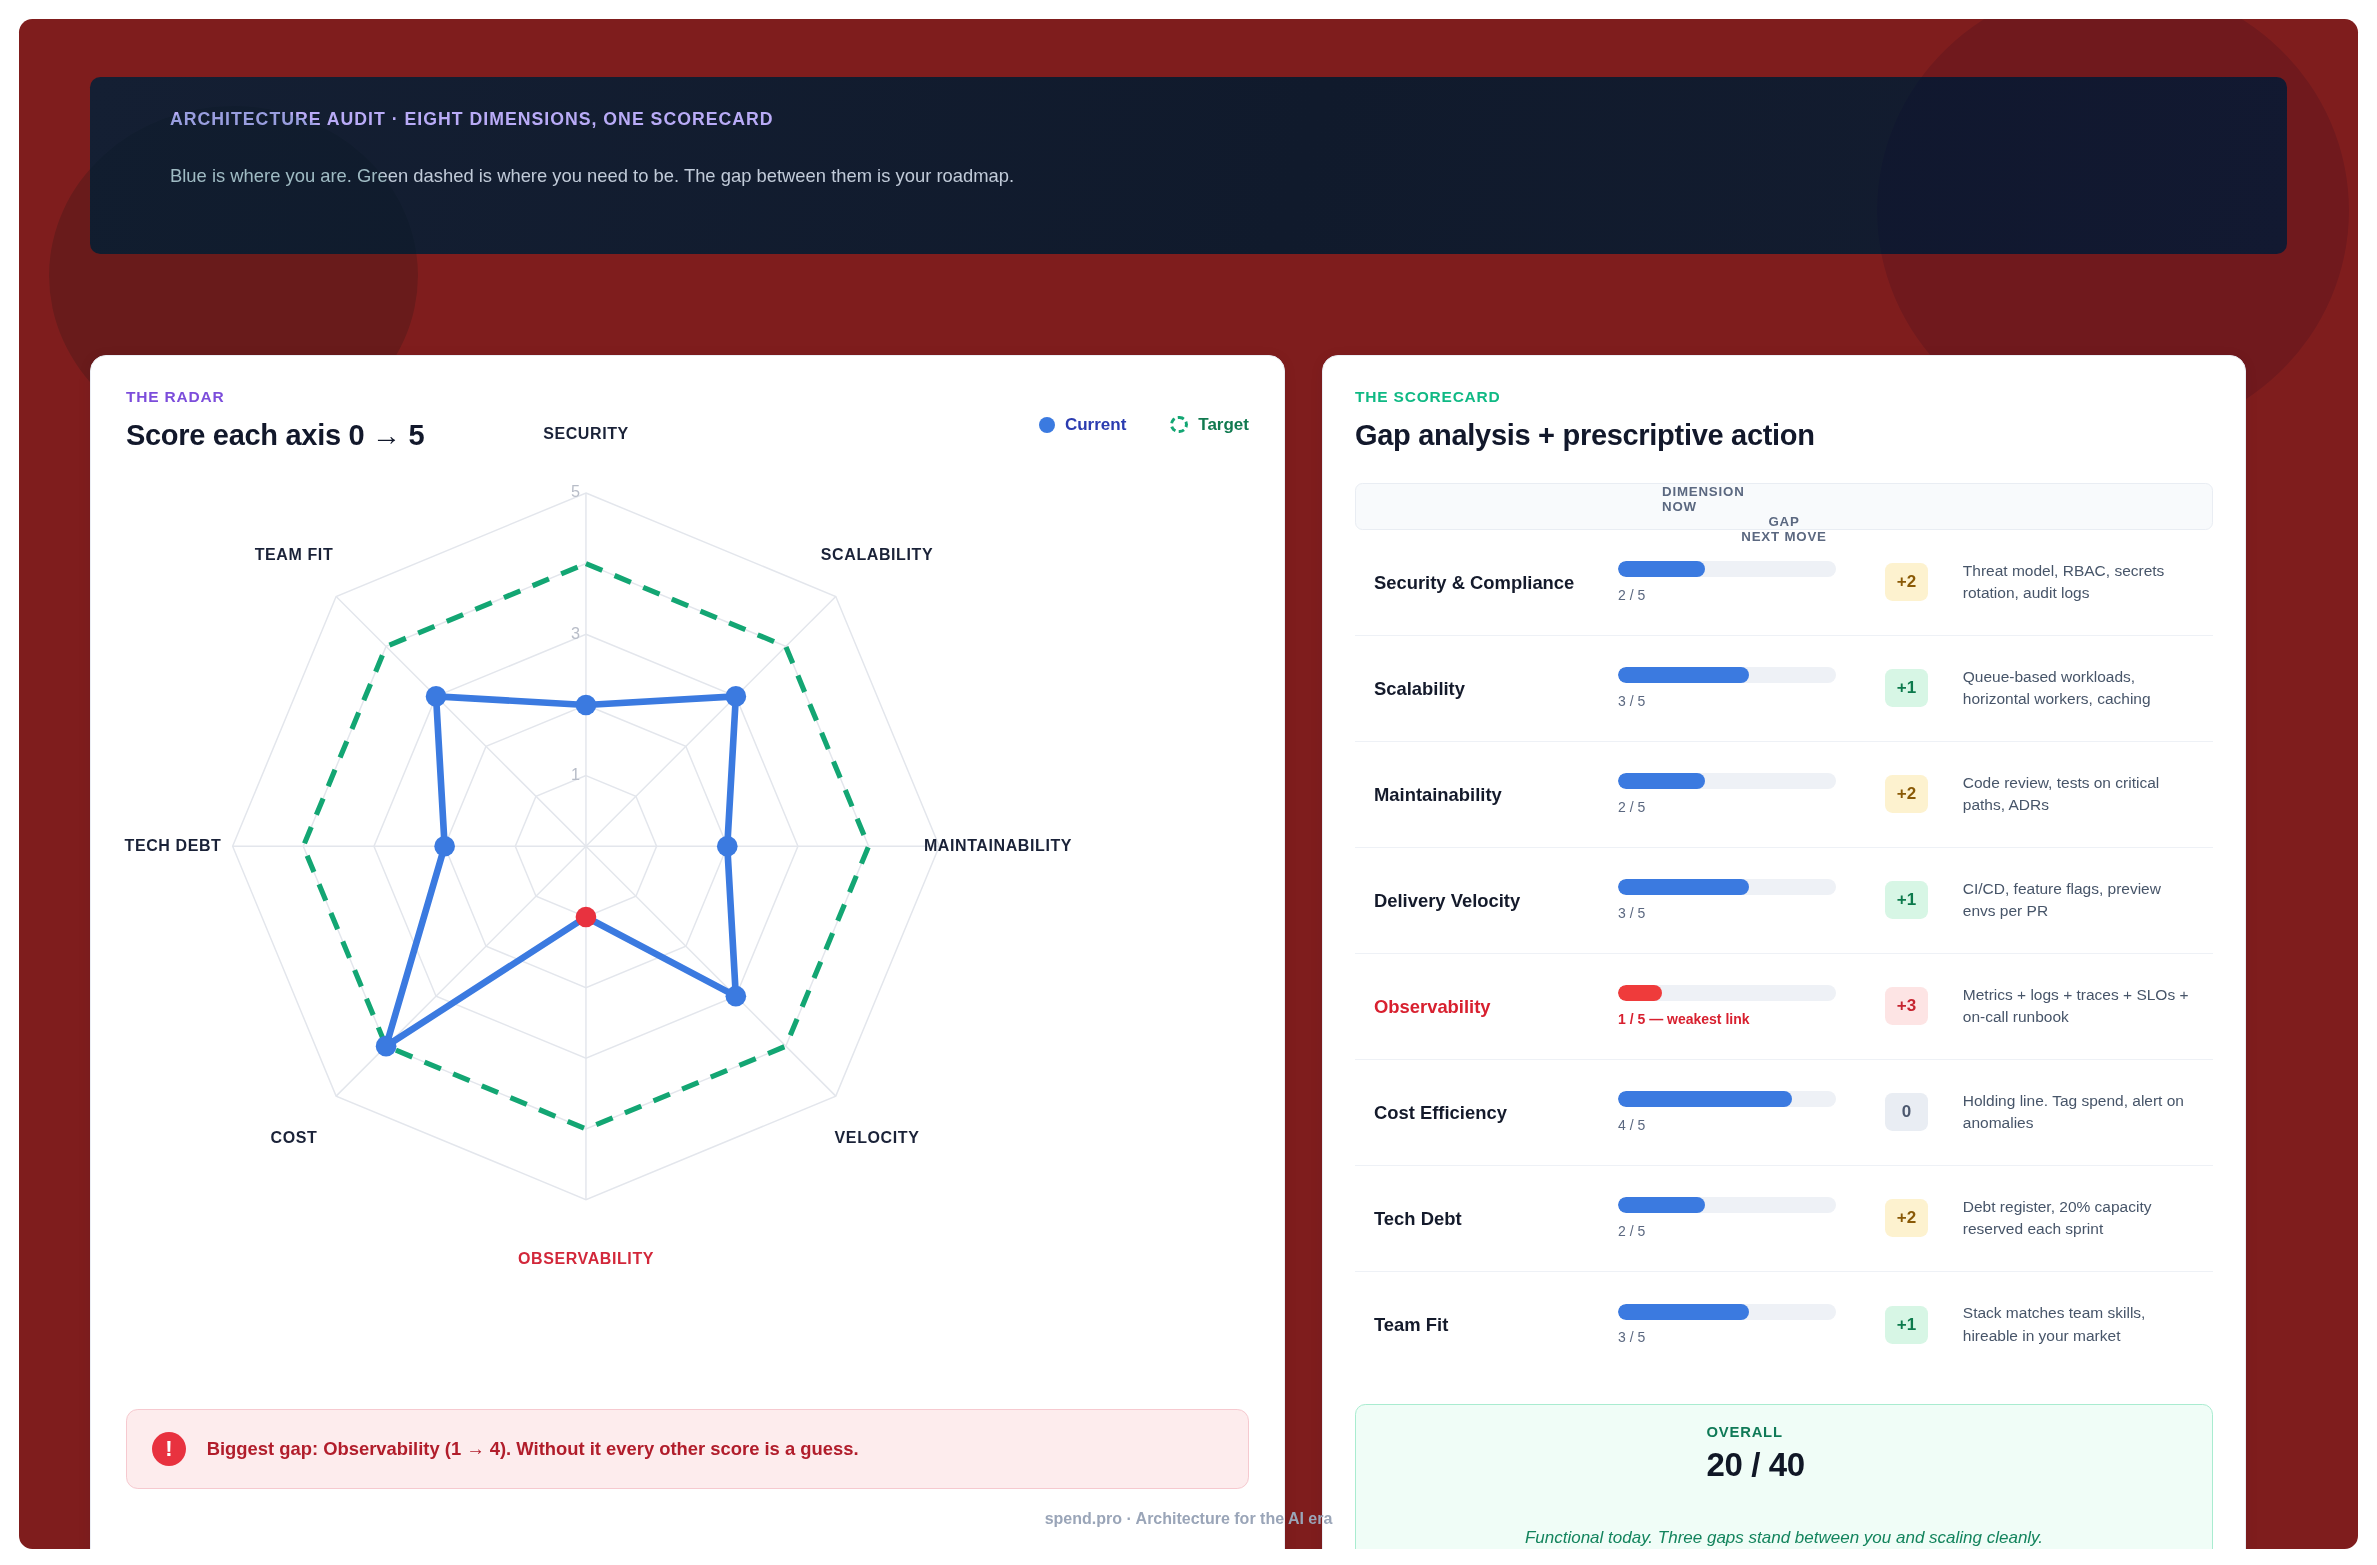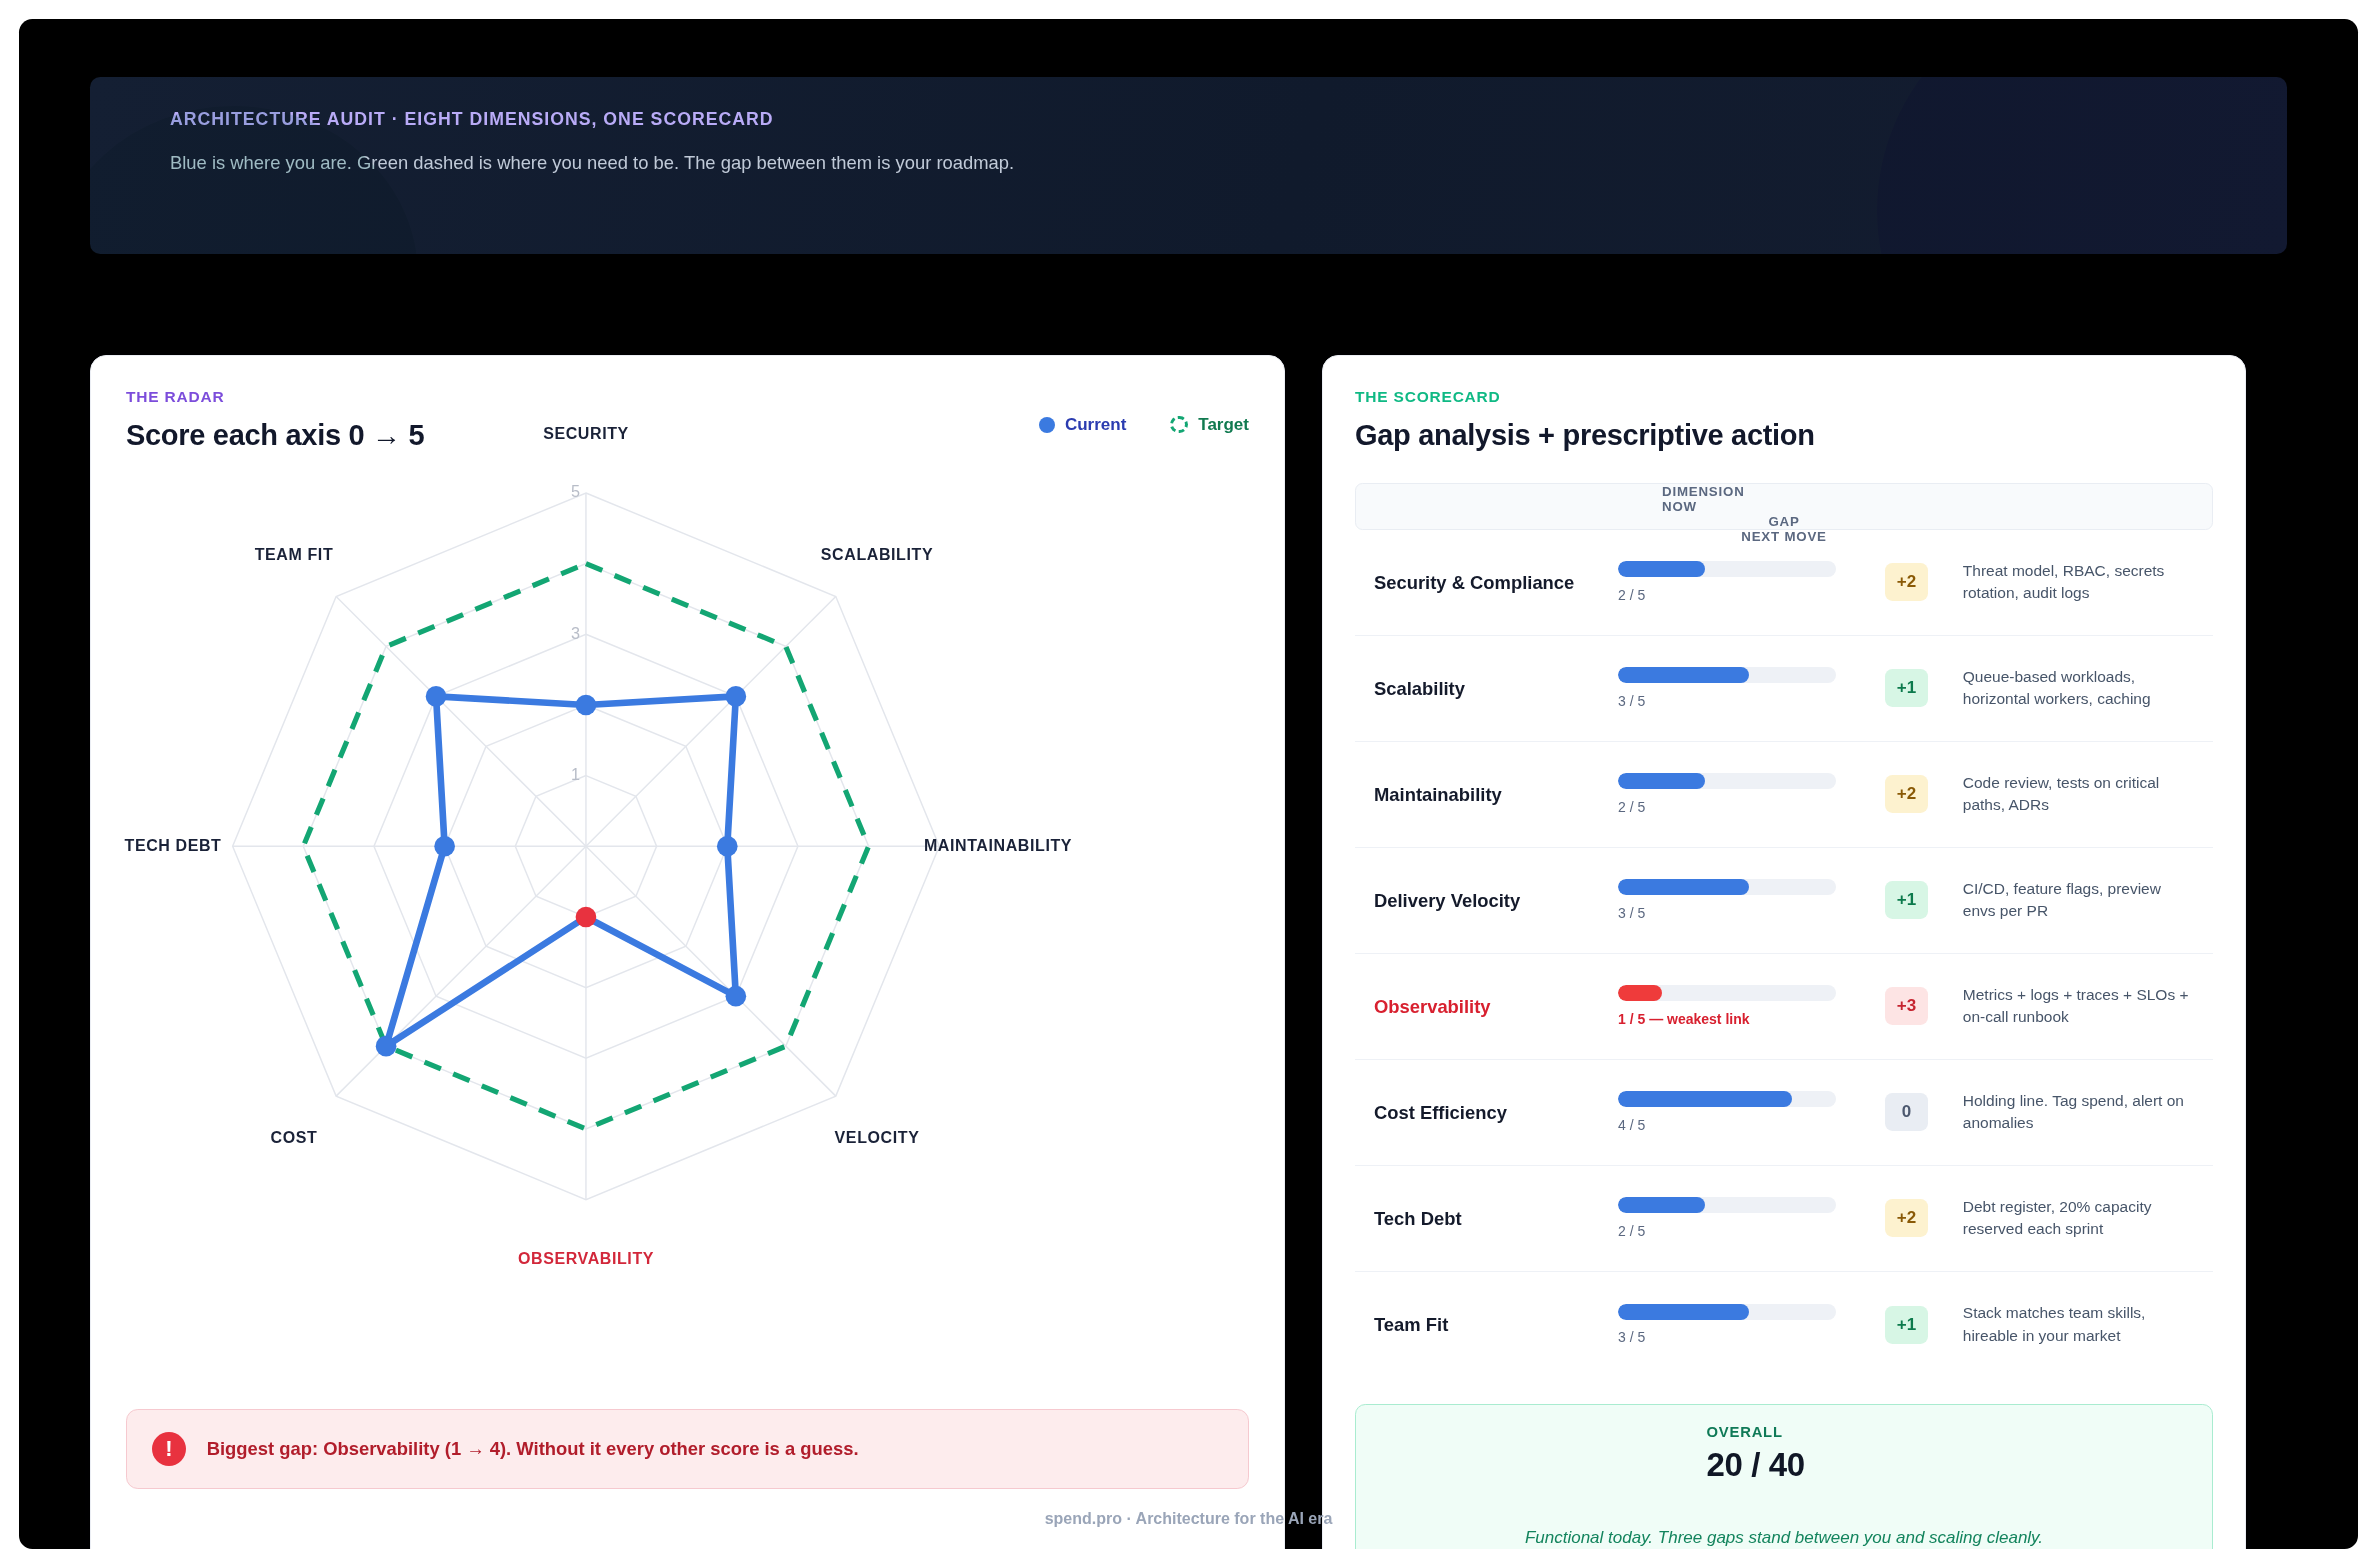--- a/index.html
+++ b/index.html
@@ -12,21 +12,21 @@
   .page {
     position: relative;
     width: 2377px; height: 1566px;
     background: #ffffff;
     padding: 19px 19px 0 19px;
     overflow: hidden;
   }
   .canvas {
     position: relative;
     width: 2339px; height: 1530px;
-    background: #000000;
+    background: #7f1d1d;
     border-radius: 13.3px;
     overflow: hidden;
   }
 
   
   .blob { position: absolute; border-radius: 50%; pointer-events: none; }
   .blob-teal {
     width: 369px; height: 339px;
     left: 29.5px; top: 87px;
     background: #cdeae4;
@@ -63,21 +63,21 @@
     color: #ffffff;
     font-size: 43px;
     font-weight: 700;
     letter-spacing: -0.6px;
     margin-top: 19px;
   }
   .hero-sub {
     color: #c0cad8;
     font-size: 18.4px;
     font-weight: 400;
-    margin-top: 22px;
+    margin-top: 35px;
   }
 
   
   .cols {
     position: absolute;
     left: 0; top: 336px;
     width: 2339px;
     display: flex;
     gap: 37px;
     padding: 0 71px;

